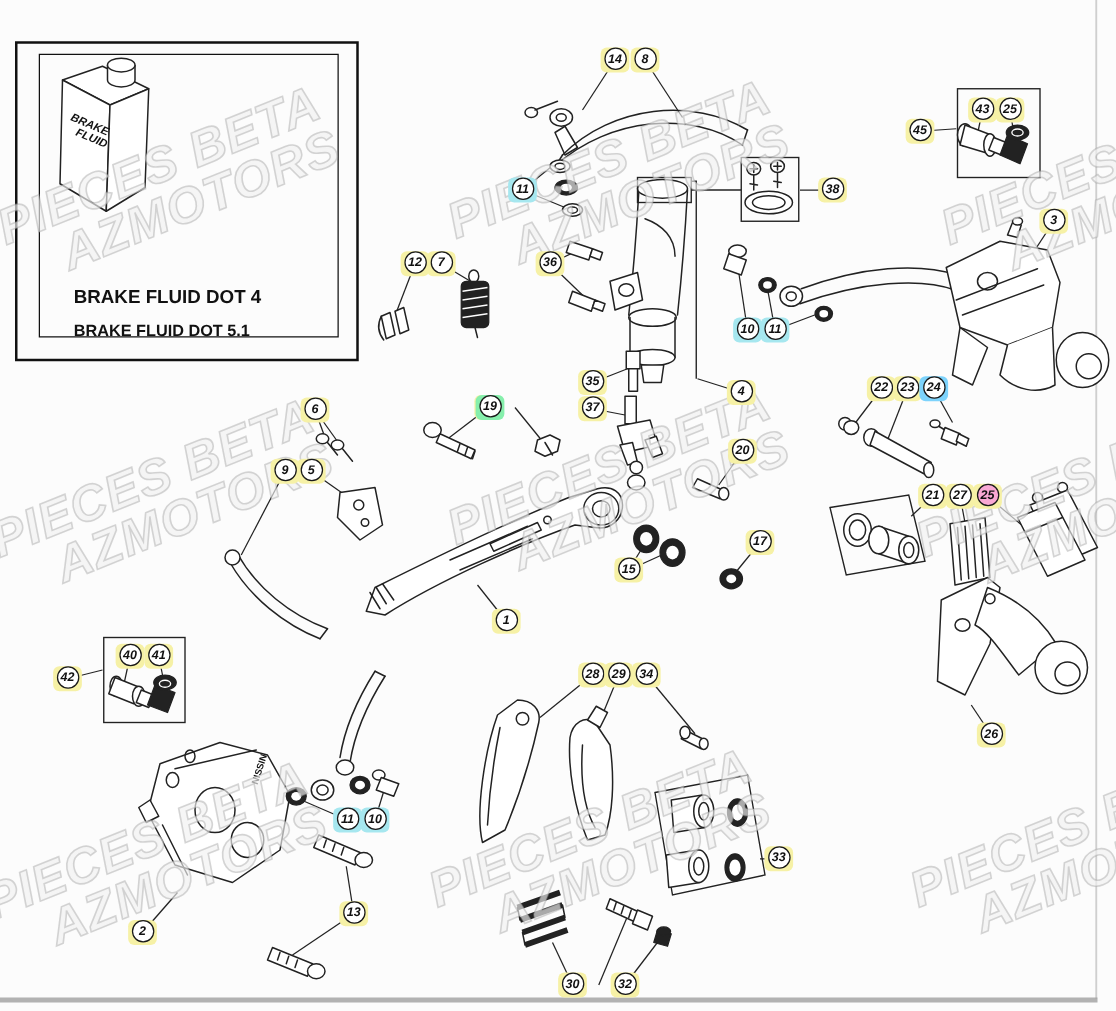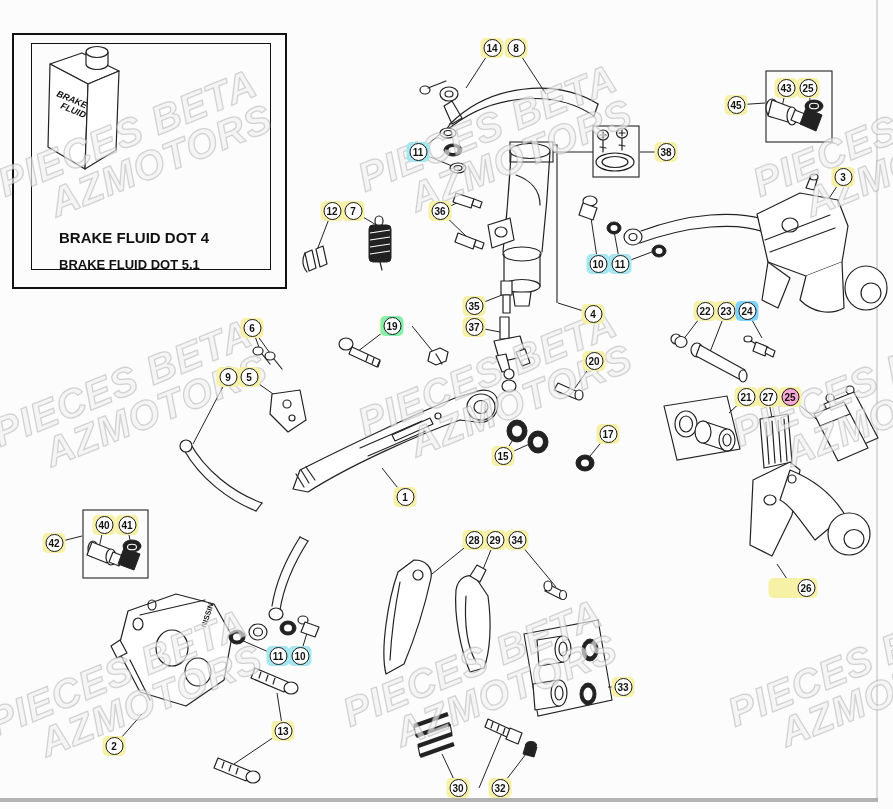--- a/index.html
+++ b/index.html
@@ -23,21 +23,21 @@
   
   .wm{position:absolute;transform:translate(-50%,-50%) rotate(-22deg);pointer-events:none;
       font-style:italic;font-weight:bold;font-size:40px;letter-spacing:1px;line-height:0.95;
       white-space:nowrap;color:rgba(255,255,255,0.55);
       -webkit-text-stroke:1.3px rgba(158,158,158,0.40);
       text-shadow:0 0 1px rgba(170,170,170,0.25);}
   .wm .l2{display:block;margin-left:40px;}
   
   #callout-layer{position:absolute;left:0;top:0;width:100%;height:100%;pointer-events:none;}
   .callout{position:absolute;width:23px;height:20px;border-radius:5px;
-           transform:translate(-50%,-50%);display:flex;align-items:center;justify-content:center;}
+           transform:translate(-50%,-50%);display:flex;justify-content:center;font-style:italic;}
   .callout .num{width:18px;height:18px;border-radius:50%;background:#fff;border:1.6px solid #1a1a1a;
            box-sizing:border-box;display:flex;align-items:center;justify-content:center;
            font-size:10px;font-weight:bold;color:#111;}
 </style>
 </head>
 <body>
 
 <div class="page">
 
   <div class="legend-outer">
@@ -499,21 +499,21 @@
       </div>
       <div class="callout" style="left: 726px; top: 311px; background: rgb(246, 241, 166);">
         <span class="num" style="background: rgb(255, 255, 255);">23</span>
       </div>
       <div class="callout" style="left: 747px; top: 311px; background: #7dd3fc;">
         <span class="num" style="background: rgb(255, 255, 255);">24</span>
       </div>
       <div class="callout" style="left: 790px; top: 397px; background: rgb(246, 241, 166);">
         <span class="num" style="background: #f9a8d4;">25</span>
       </div>
-      <div class="callout" style="left: 793px; top: 588px; background: rgb(246, 241, 166); padding-left: 26px;">
+      <div class="callout" style="left: 793px; top: 588px; background: rgb(246, 241, 166);">
         <span class="num" style="background: rgb(255, 255, 255);">26</span>
       </div>
       <div class="callout" style="left: 768px; top: 397px; background: rgb(246, 241, 166);">
         <span class="num" style="background: rgb(255, 255, 255);">27</span>
       </div>
       <div class="callout" style="left: 474px; top: 540px; background: rgb(246, 241, 166);">
         <span class="num" style="background: rgb(255, 255, 255);">28</span>
       </div>
       <div class="callout" style="left: 495px; top: 540px; background: rgb(246, 241, 166);">
         <span class="num" style="background: rgb(255, 255, 255);">29</span>

